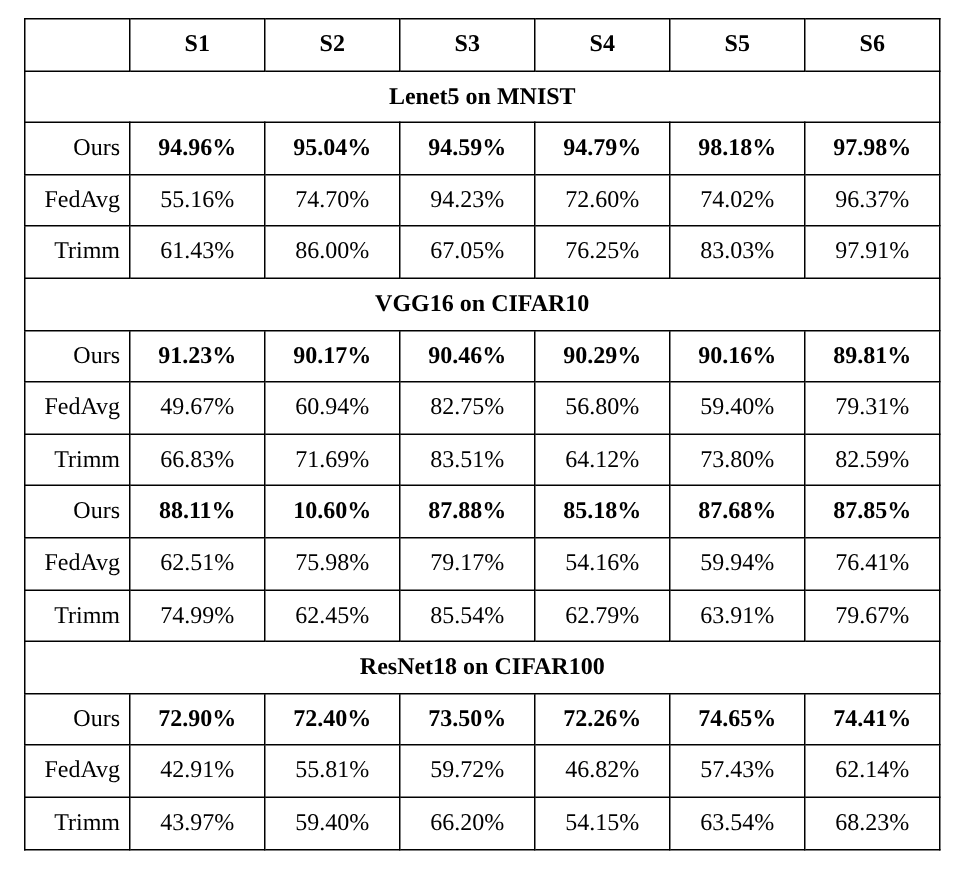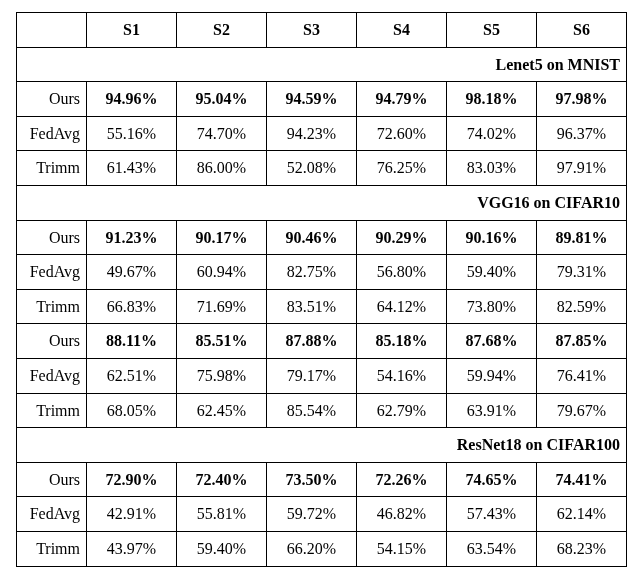--- a/index.html
+++ b/index.html
@@ -26,21 +26,21 @@
     text-align: center;
     font-weight: normal;
     line-height: 1.6;
     vertical-align: middle;
   }
   th { font-weight: bold; }
   col.method { width: 70px; }
   col.val { width: 90px; }
   td.method { text-align: right; }
   td.section {
-    text-align: right;
+    text-align: center;
     font-weight: bold;
     padding-left: 6px;
   }
   .bold { font-weight: bold; text-align: center; }
 </style>
 </head>
 <body>
 
 <div class="page">
   <table>
@@ -83,21 +83,21 @@
           <td>74.70%</td>
           <td>94.23%</td>
           <td>72.60%</td>
           <td>74.02%</td>
           <td>96.37%</td>
         </tr>
         <tr>
           <td class="method">Trimm</td>
           <td>61.43%</td>
           <td>86.00%</td>
-          <td>52.08%</td>
+          <td>67.05%</td>
           <td>76.25%</td>
           <td>83.03%</td>
           <td>97.91%</td>
         </tr>
         <tr>
           <td class="section" colspan="7">VGG16 on CIFAR10</td>
         </tr>
         <tr>
           <td class="method">Ours</td>
           <td class="bold">91.23%</td>
@@ -121,38 +121,38 @@
           <td>66.83%</td>
           <td>71.69%</td>
           <td>83.51%</td>
           <td>64.12%</td>
           <td>73.80%</td>
           <td>82.59%</td>
         </tr>
         <tr>
           <td class="method">Ours</td>
           <td class="bold">88.11%</td>
-          <td class="bold">85.51%</td>
+          <td class="bold">10.60%</td>
           <td class="bold">87.88%</td>
           <td class="bold">85.18%</td>
           <td class="bold">87.68%</td>
           <td class="bold">87.85%</td>
         </tr>
         <tr>
           <td class="method">FedAvg</td>
           <td>62.51%</td>
           <td>75.98%</td>
           <td>79.17%</td>
           <td>54.16%</td>
           <td>59.94%</td>
           <td>76.41%</td>
         </tr>
         <tr>
           <td class="method">Trimm</td>
-          <td>68.05%</td>
+          <td>74.99%</td>
           <td>62.45%</td>
           <td>85.54%</td>
           <td>62.79%</td>
           <td>63.91%</td>
           <td>79.67%</td>
         </tr>
         <tr>
           <td class="section" colspan="7">ResNet18 on CIFAR100</td>
         </tr>
         <tr>

